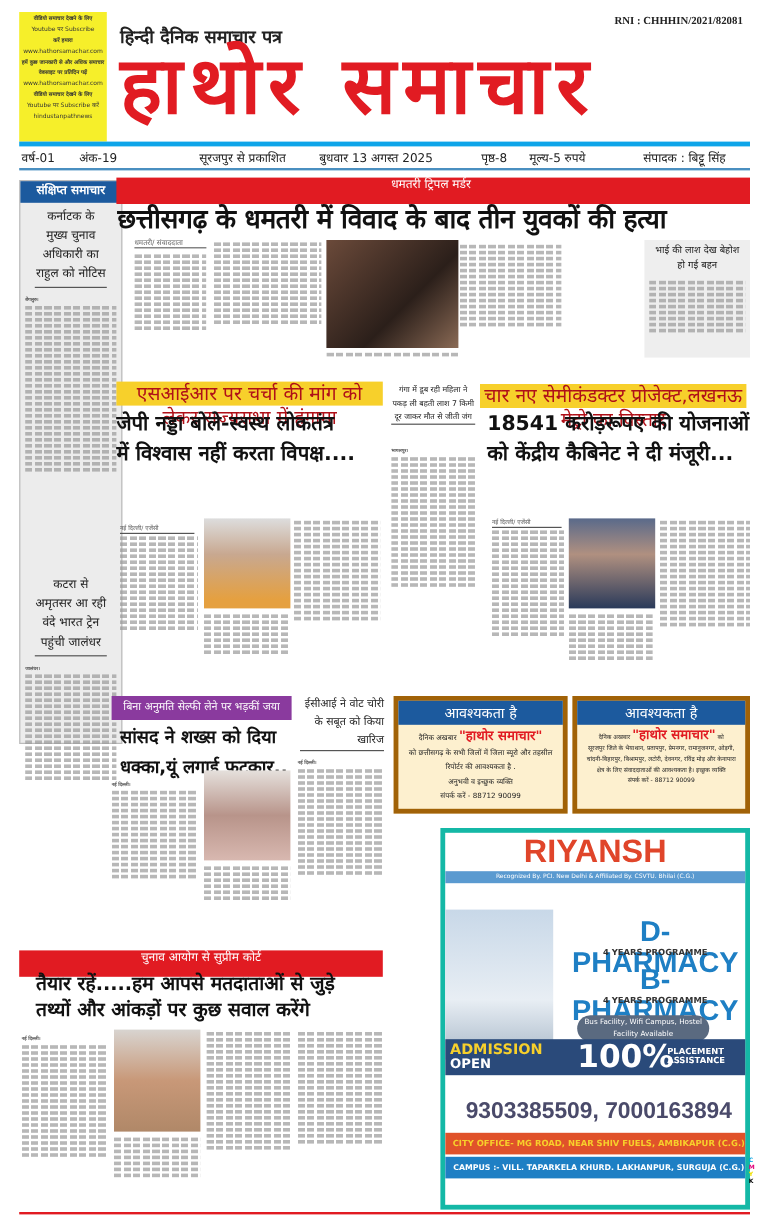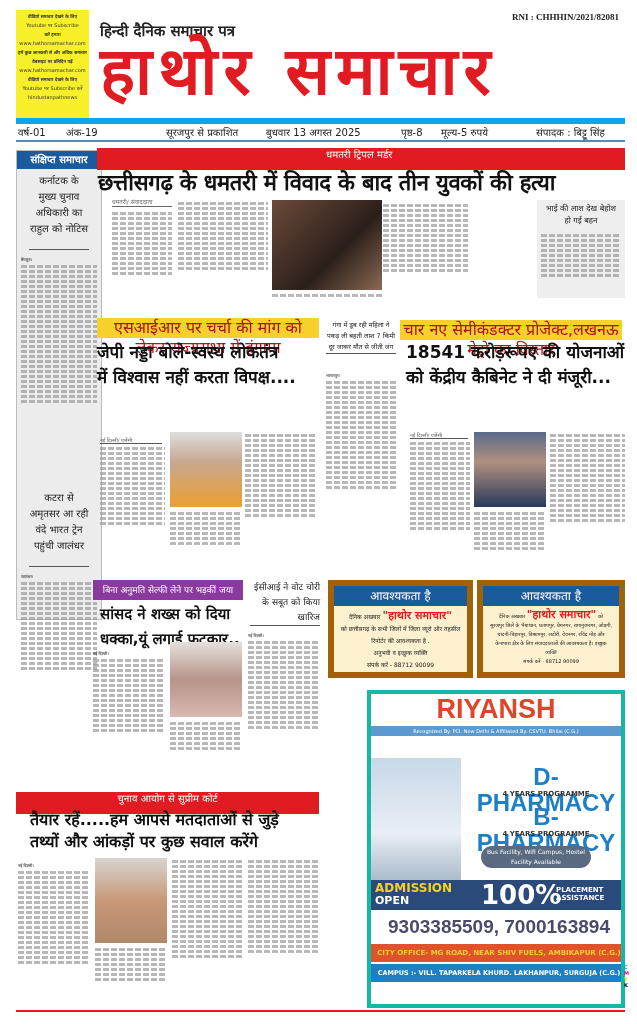--- a/index.html
+++ b/index.html
@@ -3,33 +3,33 @@
 <meta charset="utf-8">
 <style>
 *{box-sizing:border-box;margin:0;padding:0}
 body{width:637px;height:1024px;background:#fff;font-family:"DejaVu Sans",sans-serif;color:#222;position:relative;overflow:hidden}
 .abs{position:absolute}
 .promo{left:16px;top:10px;width:73px;height:108px;background:#f6ef2a;font-size:5px;line-height:9px;text-align:center;color:#333;padding-top:2px}
 .promo .b{font-weight:bold;font-size:4.5px}
 .tagline{left:100px;top:20px;font-size:15px;font-weight:bold;color:#222;font-family:"DejaVu Sans",sans-serif}
 .mast{left:100px;top:38px;width:525px;height:68px;color:#e11b22;font-size:66px;font-weight:bold;line-height:68px;letter-spacing:6px;white-space:nowrap;font-family:"DejaVu Sans",sans-serif}
 .rni{right:18px;top:12px;font-size:9px;font-weight:bold;font-family:"Liberation Serif",serif;color:#222}
-.infobar{left:16px;top:118px;width:609px;height:24px;border-top:6px solid #0ea5e9;border-bottom:2px solid #4a8fc0;display:flex;align-items:center;font-size:10px;color:#222}
+.infobar{left:16px;top:118px;width:609px;height:24px;border-top:4px solid #0ea5e9;border-bottom:2px solid #4a8fc0;display:flex;align-items:center;font-size:10px;color:#222}
 .infobar span{position:absolute}
 .redband{background:#e11b22;color:#fff;font-size:10px;height:22px;line-height:14px;padding-left:4px}
 .yelband{background:#f7d02b;color:#b01018;font-size:16px;height:20px;line-height:20px;text-align:center}
 .purband{background:#8a3a9e;color:#fff;font-size:12px;height:20px;line-height:20px;text-align:center}
 .txt{font-size:4px;line-height:7px;color:#555;text-align:justify;overflow:hidden}
 .txt i{display:block;height:3px;margin:2px 0;background:repeating-linear-gradient(90deg,#999 0 6px,transparent 6px 8px);opacity:.7}
 .hl{color:#111;font-weight:bold;white-space:nowrap;font-family:"DejaVu Sans",sans-serif}
 .sidebar{left:16px;top:150px;width:86px;height:470px;background:#ececec;border:1px solid #bbb}
 .sbhead{background:#1c5a9e;color:#fff;font-size:10px;font-weight:bold;text-align:center;height:18px;line-height:18px}
-.sbtitle{font-size:10px;text-align:center;color:#222;line-height:16px;margin:4px 12px;border-bottom:1px solid #555;padding-bottom:12px}
+.sbtitle{font-size:10px;text-align:center;color:#222;line-height:16px;margin:4px 12px;border-bottom:1px solid #555;padding-bottom:2px}
 .photo{background:linear-gradient(135deg,#6b4a3a,#2b1f1a 60%,#8a6a55)}
-.boxad{border:6px solid #a16207;background:#fdf0cf}
+.boxad{border:4px solid #a16207;background:#fdf0cf}
 .boxad .h{background:#1c5a9e;color:#fff;font-size:12px;text-align:center;height:20px;line-height:20px}
 .boxad .b{font-size:6px;text-align:center;line-height:12px;color:#222;padding:4px 6px}
 .boxad .b em{color:#e11b22;font-style:normal;font-weight:bold;font-size:11px}
 .ad{left:367px;top:690px;width:258px;height:318px;border:4px solid #14b8a6;background:#fff;overflow:hidden}
 .cmyk{left:624px;top:964px;font-size:5px;line-height:6px;font-weight:bold}
 </style>
 </head>
 <body>
 
 <div class="abs promo">
@@ -290,21 +290,21 @@
 
 <div class="abs ad">
   <div style="text-align:center;color:#e0452a;font-weight:bold;font-size:27px;line-height:30px;font-family:'Liberation Sans',sans-serif">RIYANSH</div>
   <div style="background:#5a9ad0;color:#fff;font-size:5px;text-align:center;height:10px;line-height:10px;margin-top:2px">Recognized By. PCI. New Delhi &amp; Affiliated By. CSVTU. Bhilai (C.G.)</div>
   <div class="abs" style="left:0;top:64px;width:90px;height:125px;background:linear-gradient(180deg,#c8d8e8,#e8eef4 60%,#a8b8c8)"></div>
   <div class="abs" style="left:95px;top:70px;width:160px;text-align:center;color:#1e7fc4;font-weight:bold;font-size:24px;line-height:26px;font-family:'Liberation Sans',sans-serif">D-PHARMACY</div>
   <div class="abs" style="left:95px;top:96px;width:160px;text-align:center;color:#333;font-weight:bold;font-size:7px">4 YEARS PROGRAMME</div>
   <div class="abs" style="left:95px;top:110px;width:160px;text-align:center;color:#1e7fc4;font-weight:bold;font-size:24px;line-height:26px;font-family:'Liberation Sans',sans-serif">B-PHARMACY</div>
   <div class="abs" style="left:95px;top:136px;width:160px;text-align:center;color:#333;font-weight:bold;font-size:7px">4 YEARS PROGRAMME</div>
   <div class="abs" style="left:110px;top:152px;width:110px;height:22px;background:#5a6a80;color:#fff;font-size:6px;text-align:center;line-height:10px;padding-top:1px;border-radius:11px">Bus Facility, Wifi Campus, Hostel Facility Available</div>
-  <div class="abs" style="left:0;top:186px;width:256px;height:30px;background:#2a4a7a">
+  <div class="abs" style="left:0;top:172px;width:256px;height:30px;background:#2a4a7a">
     <div class="abs" style="left:4px;top:2px;color:#f7d02b;font-weight:bold;font-size:12px;line-height:13px">ADMISSION</div>
     <div class="abs" style="left:4px;top:15px;color:#fff;font-weight:bold;font-size:11px;line-height:12px">OPEN</div>
     <div class="abs" style="left:110px;top:0;color:#fff;font-weight:bold;font-size:26px;line-height:30px">100%</div>
     <div class="abs" style="left:185px;top:6px;width:70px;color:#fff;font-weight:bold;font-size:7px;line-height:8px">PLACEMENT ASSISTANCE</div>
   </div>
   <div class="abs" style="left:0;top:222px;width:256px;text-align:center;color:#4a4a6a;font-weight:bold;font-size:19px;line-height:22px;font-family:'Liberation Sans',sans-serif">9303385509, 7000163894</div>
   <div class="abs" style="left:0;top:250px;width:256px;height:18px;background:#e0522a;color:#f7d02b;font-weight:bold;font-size:7px;text-align:center;line-height:18px">CITY OFFICE- MG ROAD, NEAR SHIV FUELS, AMBIKAPUR (C.G.)</div>
   <div class="abs" style="left:0;top:270px;width:256px;height:18px;background:#1e7fc4;color:#fff;font-weight:bold;font-size:6.5px;text-align:center;line-height:18px">CAMPUS :- VILL. TAPARKELA KHURD. LAKHANPUR, SURGUJA (C.G.)</div>
 </div>
 

